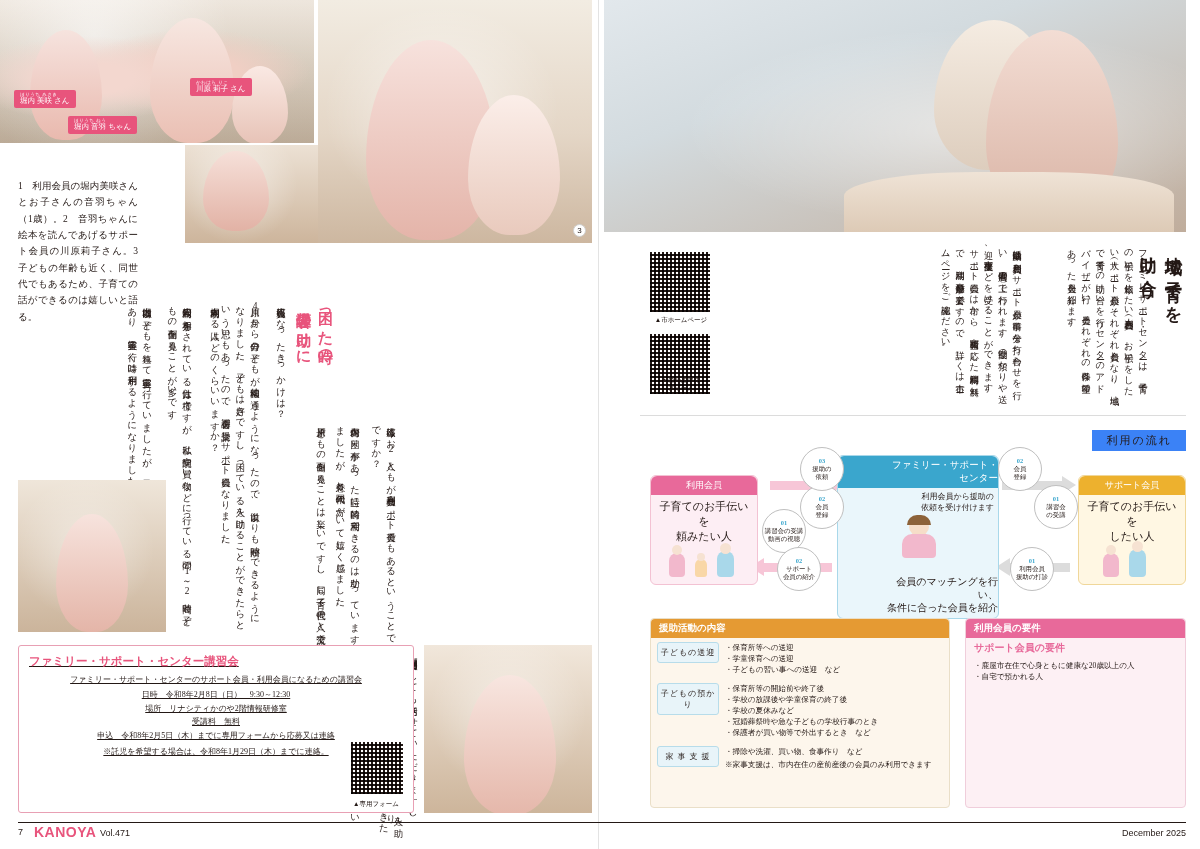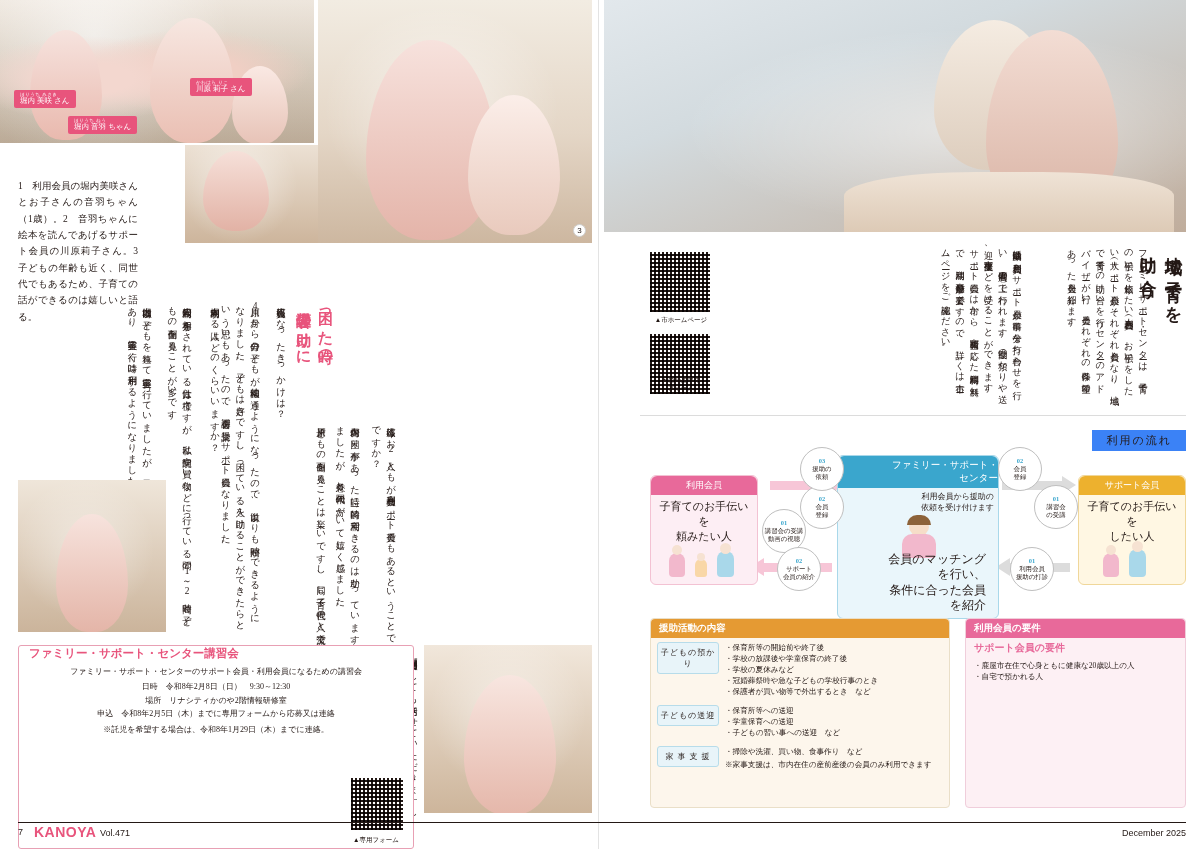--- a/index.html
+++ b/index.html
@@ -62,23 +62,24 @@
     position:absolute; color:#e8547c; font-weight:bold;
     writing-mode:vertical-rl; text-orientation:upright;
     font-family:"Liberation Serif", serif;
     font-size:15px; line-height:1.45; letter-spacing:1px;
   }
   .interview-block { position:absolute; }
   .interview-block .vtext { font-size:9.4px; }
 
   
   .infobox {
-    position:absolute; left:18px; top:645px; width:400px; height:204px;
+    position:absolute; left:18px; top:645px; width:400px; height:168px;
     border:1px solid #e8a0b4; border-radius:3px; background:#fff;
-    padding:0 10px;
+    padding:8px 10px;
+    text-decoration:underline;
   }
   .infobox h3 { margin:0 0 5px; font-size:11.5px; color:#e8547c; font-family:"Liberation Serif", serif; }
   .infobox p, .infobox li { margin:0; font-size:8px; line-height:1.5; font-family:"Liberation Serif", serif;text-align:center; }
   .infobox ul { margin:3px 0 0; padding:0; list-style:none; }
   .infobox ul li { margin-bottom:1.5px; }
   .infobox .tel { margin-top:4px; font-size:7.6px; }
   .qr { position:absolute; background:
       repeating-linear-gradient(90deg,#231815 0 2px,#fff 2px 4px),
       repeating-linear-gradient(0deg,#231815 0 2px,transparent 2px 4px);
       background-blend-mode:multiply; }
@@ -109,21 +110,21 @@
   .flow-card .hd { font-size:9px; color:#fff; padding:3px 0 3px; border-radius:6px 6px 0 0; }
   .flow-card .bd { font-size:11px; line-height:1.35; padding:4px 4px 2px; }
   .card-left { left:0; top:20px; width:108px; height:110px; background:#fdeef4; border:1px solid #f3c2d3; }
   .card-left .hd { background:#e8699a; }
   .card-right { right:0; top:20px; width:108px; height:110px; background:#fff7e3; border:1px solid #f0d79a; }
   .card-right .hd { background:#edb12e; }
   .card-center { left:187px; top:0; width:162px; height:164px; background:#eaf6fb; border:1px solid #a9d8ea;text-align:right; }
   .card-center .hd { background:#3aa6cd; font-size:9.5px; }
   .card-center .bd { font-size:8px; }
   .card-center .bottom {
-    position:absolute; bottom:4px; left:0; right:12px; font-size:12px; line-height:1.3;margin-left:46px;
+    position:absolute; bottom:4px; left:0; right:0; font-size:10px; line-height:1.3;margin-left:46px;
   }
   .step {
     position:absolute; width:44px; height:44px; border-radius:50%;
     background:#fff; border:1px solid #bfbfbf;
     display:flex; flex-direction:column; align-items:center; justify-content:center;
     font-size:6.4px; line-height:1.2; text-align:center; font-family:"Liberation Serif", serif;
   }
   .step .no { color:#3aa6cd; font-size:6.4px; font-weight:bold; }
   .arrow { position:absolute; }
   .arrow.pink { background:#f7c6d7; }
@@ -262,20 +263,21 @@
         linear-gradient(180deg,#f1e7db,#cdb59b);"></div>
     <div class="figure-blob" style="left:40px; top:30px; width:92px; height:140px; background:linear-gradient(180deg,#f8e6e0,#e5b7aa);"></div>
   </div>
 
   <div class="infobox" style="width:396px;">
     <h3>ファミリー・サポート・センター講習会</h3>
     <p>ファミリー・サポート・センターのサポート会員・利用会員になるための講習会</p>
     <ul>
       <li>日時　令和8年2月8日（日）　9:30～12:30</li>
       <li>場所　リナシティかのや2階情報研修室</li>
+      <li>受講料　無料</li>
       <li>申込　令和8年2月5日（木）までに専用フォームから応募又は連絡</li>
     </ul>
     <p style="margin-top:4px;">※託児を希望する場合は、令和8年1月29日（木）までに連絡。</p>
     <div class="qr" style="right:10px; bottom:18px; width:52px; height:52px;"></div>
     <div class="qr-cap" style="right:6px; bottom:4px; width:62px;">▲専用フォーム</div>
   </div>
 
   <div class="divider-v" style="left:598px;"></div>
 
   <div class="photo ph-blue" style="left:604px; top:0; width:582px; height:232px;">
@@ -388,38 +390,38 @@
     <div class="step" style="left:360px; top:92px;">
       <span class="no">01</span>
       <span style="white-space:pre-line;">利用会員
 援助の打診</span>
     </div>
   </div>
 
   <div class="tbl tbl-left" style="height:190px;">
     <h4>援助活動の内容</h4>
     <div class="rowgrp">
+      <div class="rowlbl">子どもの送迎</div>
+      <div class="rowitems">
+        <div class="bullet">保育所等への送迎</div>
+        <div class="bullet">学童保育への送迎</div>
+        <div class="bullet">子どもの習い事への送迎　など</div>
+      </div>
+    </div>
+    <div class="rowgrp">
       <div class="rowlbl">子どもの預かり</div>
       <div class="rowitems">
         <div class="bullet">保育所等の開始前や終了後</div>
         <div class="bullet">学校の放課後や学童保育の終了後</div>
         <div class="bullet">学校の夏休みなど</div>
         <div class="bullet">冠婚葬祭時や急な子どもの学校行事のとき</div>
         <div class="bullet">保護者が買い物等で外出するとき　など</div>
       </div>
     </div>
     <div class="rowgrp">
-      <div class="rowlbl">子どもの送迎</div>
-      <div class="rowitems">
-        <div class="bullet">保育所等への送迎</div>
-        <div class="bullet">学童保育への送迎</div>
-        <div class="bullet">子どもの習い事への送迎　など</div>
-      </div>
-    </div>
-    <div class="rowgrp">
       <div class="rowlbl">家 事 支 援</div>
       <div class="rowitems">
         <div class="bullet">掃除や洗濯、買い物、食事作り　など</div>
         <div class="note" style="margin-top:2px;">※家事支援は、市内在住の産前産後の会員のみ利用できます</div>
       </div>
     </div>
   </div>
 
   <div class="tbl tbl-right" style="height:190px;">
     <h4>利用会員の要件</h4>

